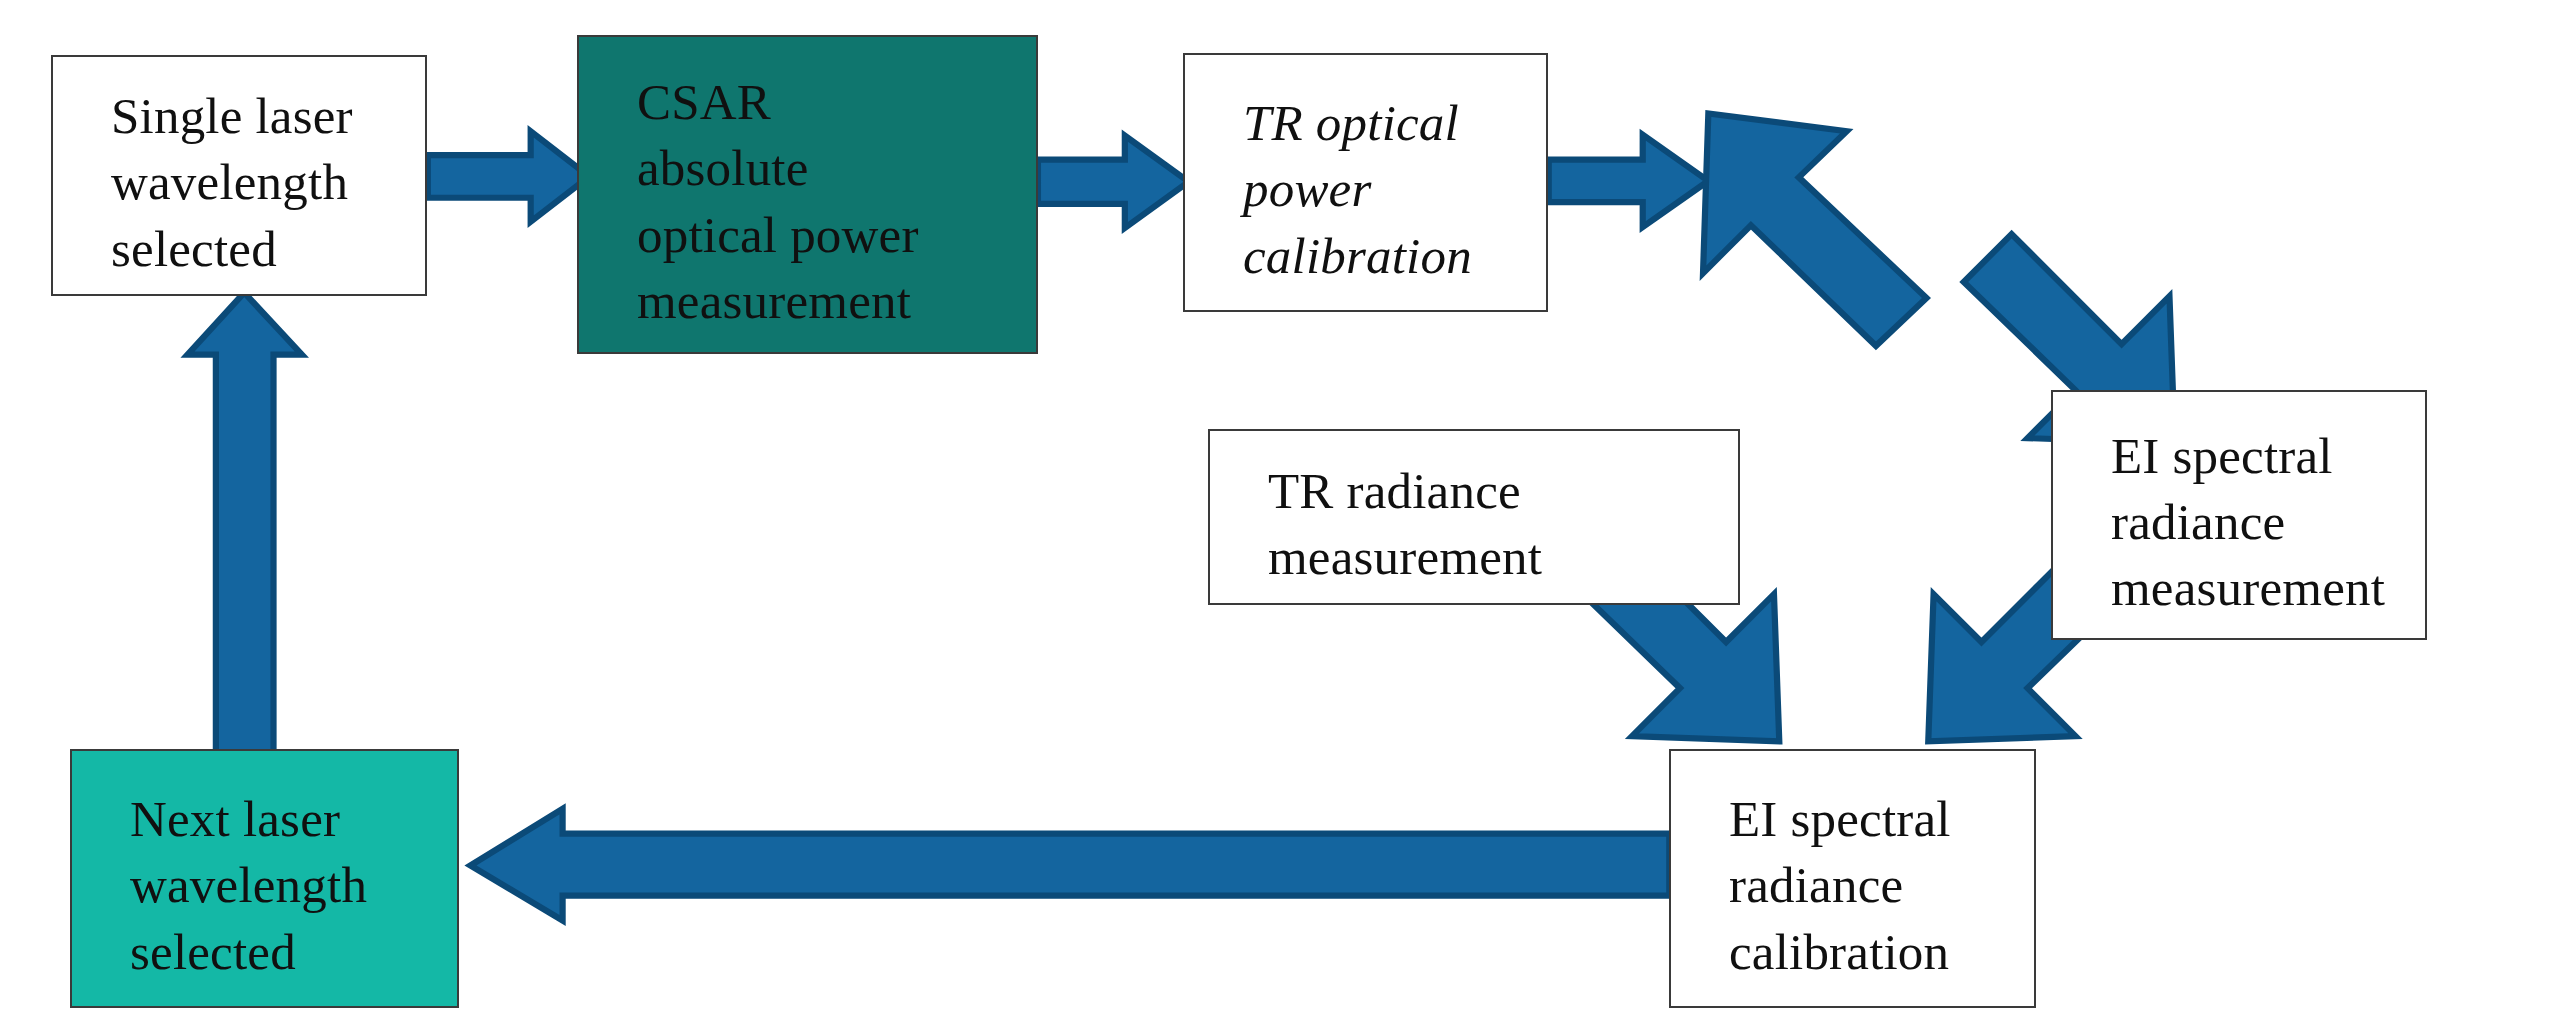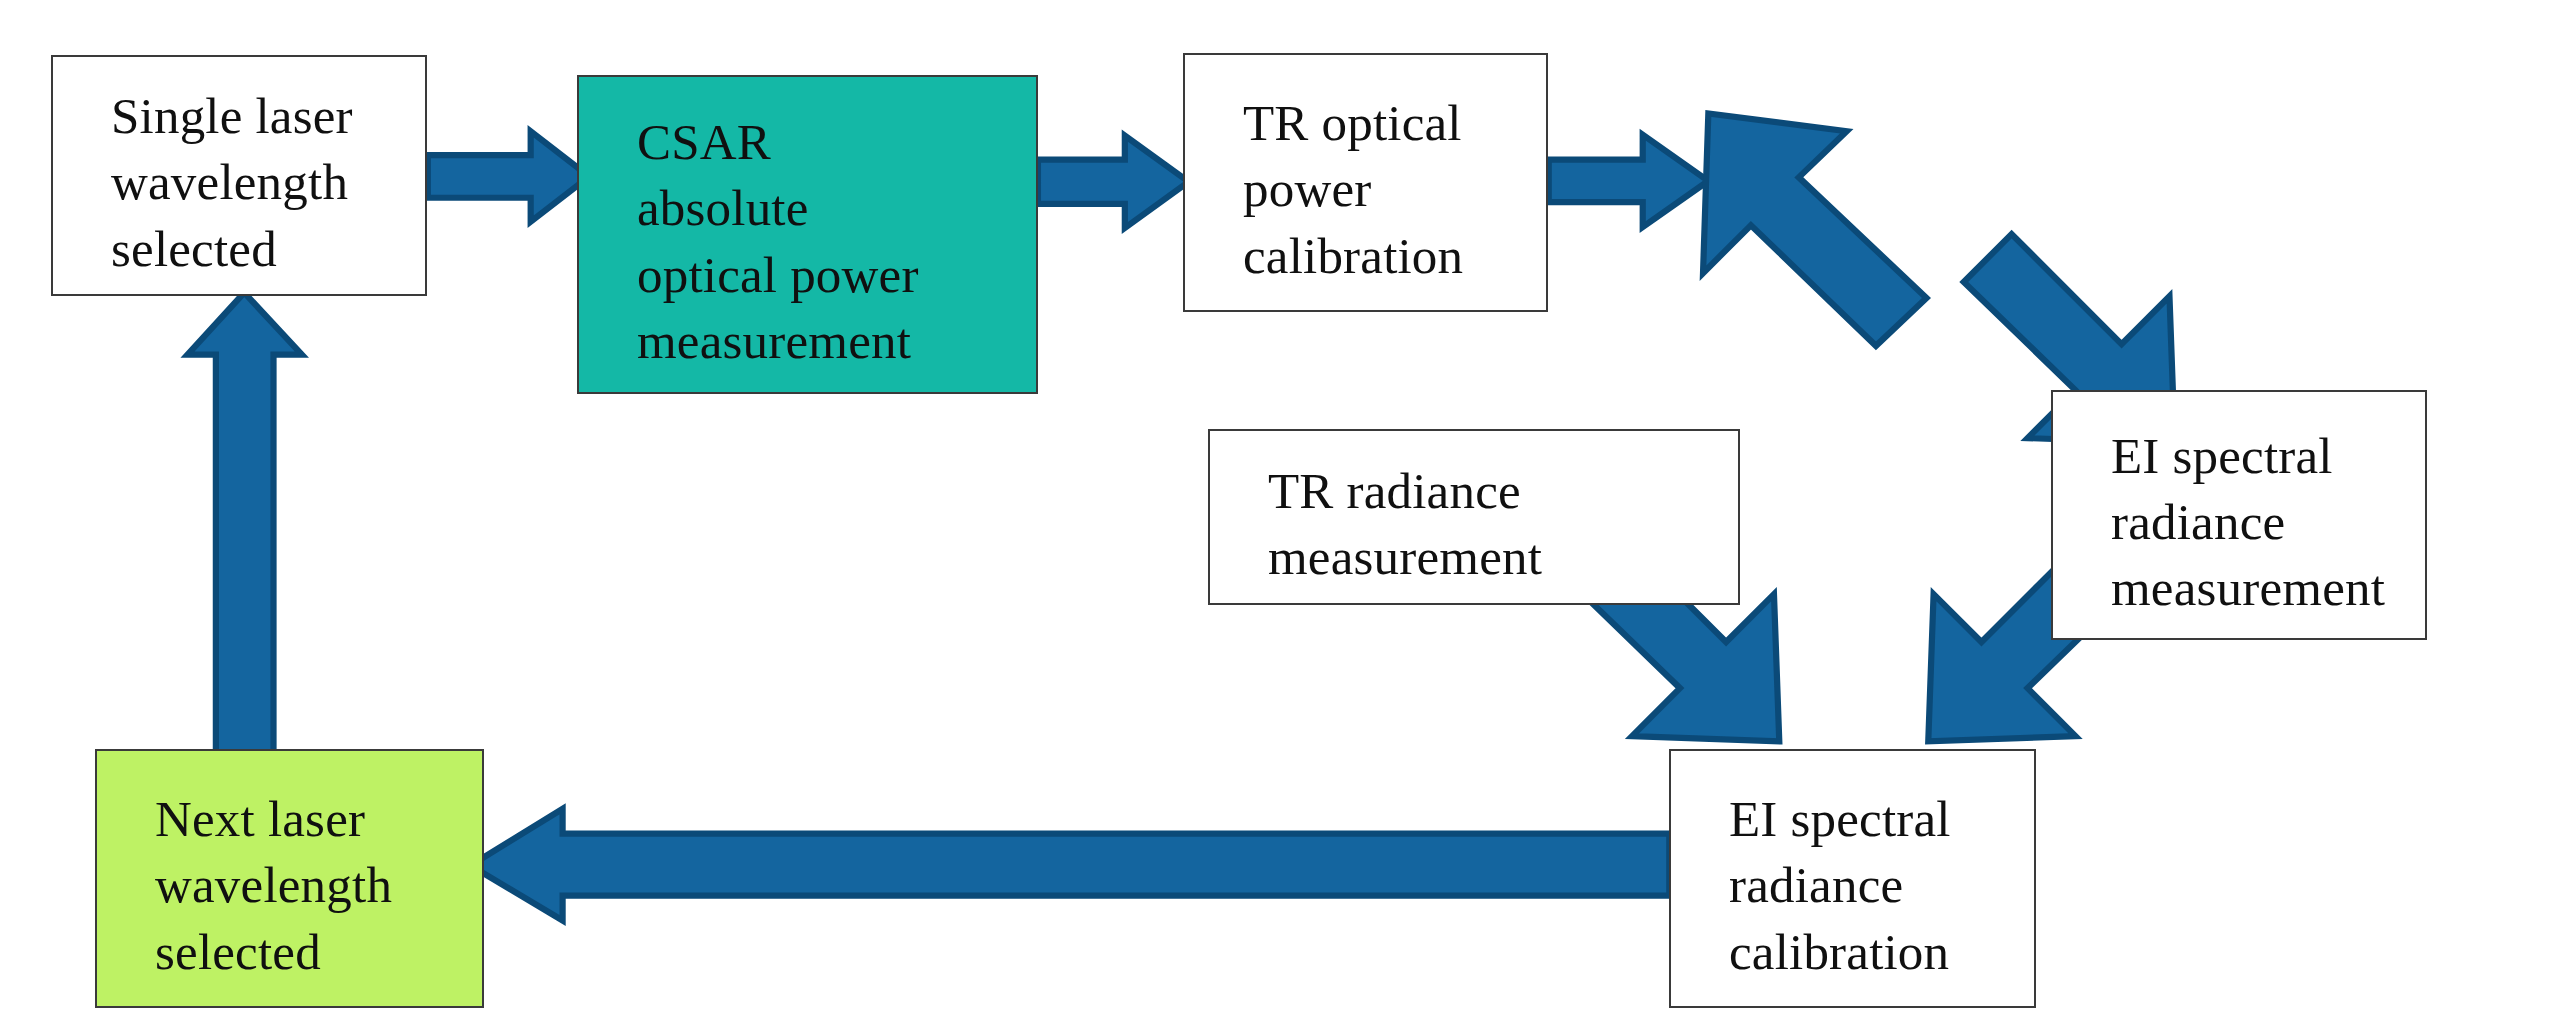--- a/index.html
+++ b/index.html
@@ -72,29 +72,29 @@
     <polygon fill="#14659F" stroke="#0B4A78" stroke-width="7" stroke-linejoin="miter" points="275,330 340,400 308,400 308,848 243,848 243,400 211,400"></polygon>
 
   </svg>
 
   <div class="node-box" style="left: 51px; top: 55px; width: 376px; height: 241px; border-color: rgb(58, 58, 58); background: rgb(255, 255, 255);">
     <div class="node-label" style="color: rgb(16, 16, 16);">Single laser
 wavelength
 selected</div>
   </div>
 
-  <div class="node-box" style="left: 577px; top: 35px; width: 461px; height: 319px; border-color: rgb(58, 58, 58); background: #14b8a6; margin-top: 40px;">
+  <div class="node-box" style="left: 577px; top: 35px; width: 461px; height: 319px; border-color: rgb(58, 58, 58); background: #0f766e;">
     <div class="node-label" style="color: rgb(16, 16, 16);">CSAR
 absolute
 optical power
 measurement</div>
   </div>
 
   <div class="node-box" style="left: 1183px; top: 53px; width: 365px; height: 259px; border-color: rgb(58, 58, 58); background: rgb(255, 255, 255);">
-    <div class="node-label" style="color: rgb(16, 16, 16);">TR optical
+    <div class="node-label" style="color: rgb(16, 16, 16); font-style: italic;">TR optical
 power
 calibration</div>
   </div>
 
 
   <div class="node-box" style="left: 1208px; top: 429px; width: 532px; height: 176px; border-color: rgb(58, 58, 58); background: rgb(255, 255, 255);">
     <div class="node-label" style="color: rgb(16, 16, 16);">TR radiance
 measurement</div>
   </div>
 
@@ -103,20 +103,20 @@
 radiance
 measurement</div>
   </div>
 
   <div class="node-box" style="left: 1669px; top: 749px; width: 367px; height: 259px; border-color: rgb(58, 58, 58); background: rgb(255, 255, 255);">
     <div class="node-label" style="color: rgb(16, 16, 16);">EI spectral
 radiance
 calibration</div>
   </div>
 
-  <div class="node-box" style="left: 95px; top: 749px; width: 389px; height: 259px; border-color: rgb(58, 58, 58); background: #bef264;">
+  <div class="node-box" style="left: 70px; top: 749px; width: 389px; height: 259px; border-color: rgb(58, 58, 58); background: #14b8a6;">
     <div class="node-label" style="color: rgb(16, 16, 16);">Next laser
 wavelength
 selected</div>
   </div>
 
 </div>
 
 
 </body></html>

